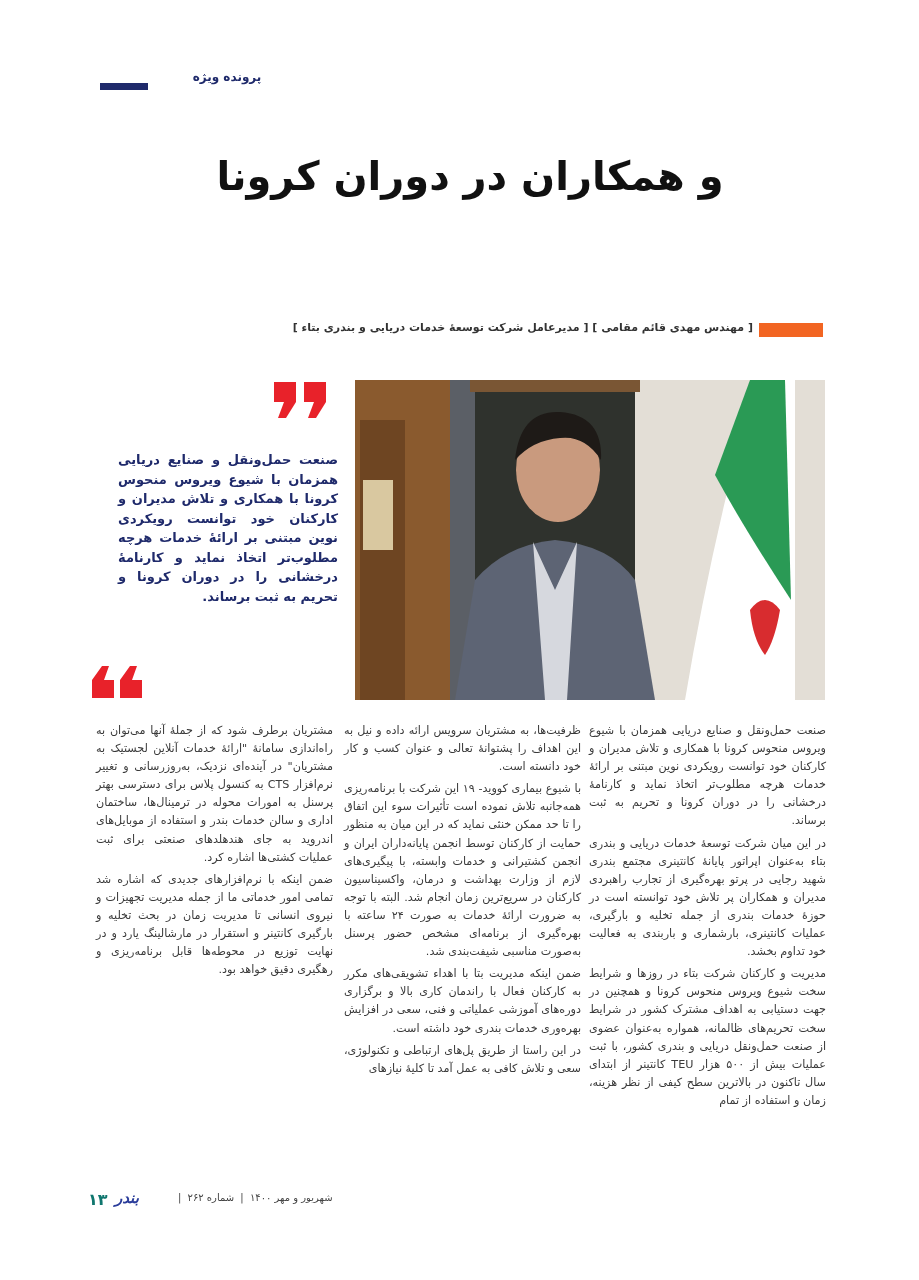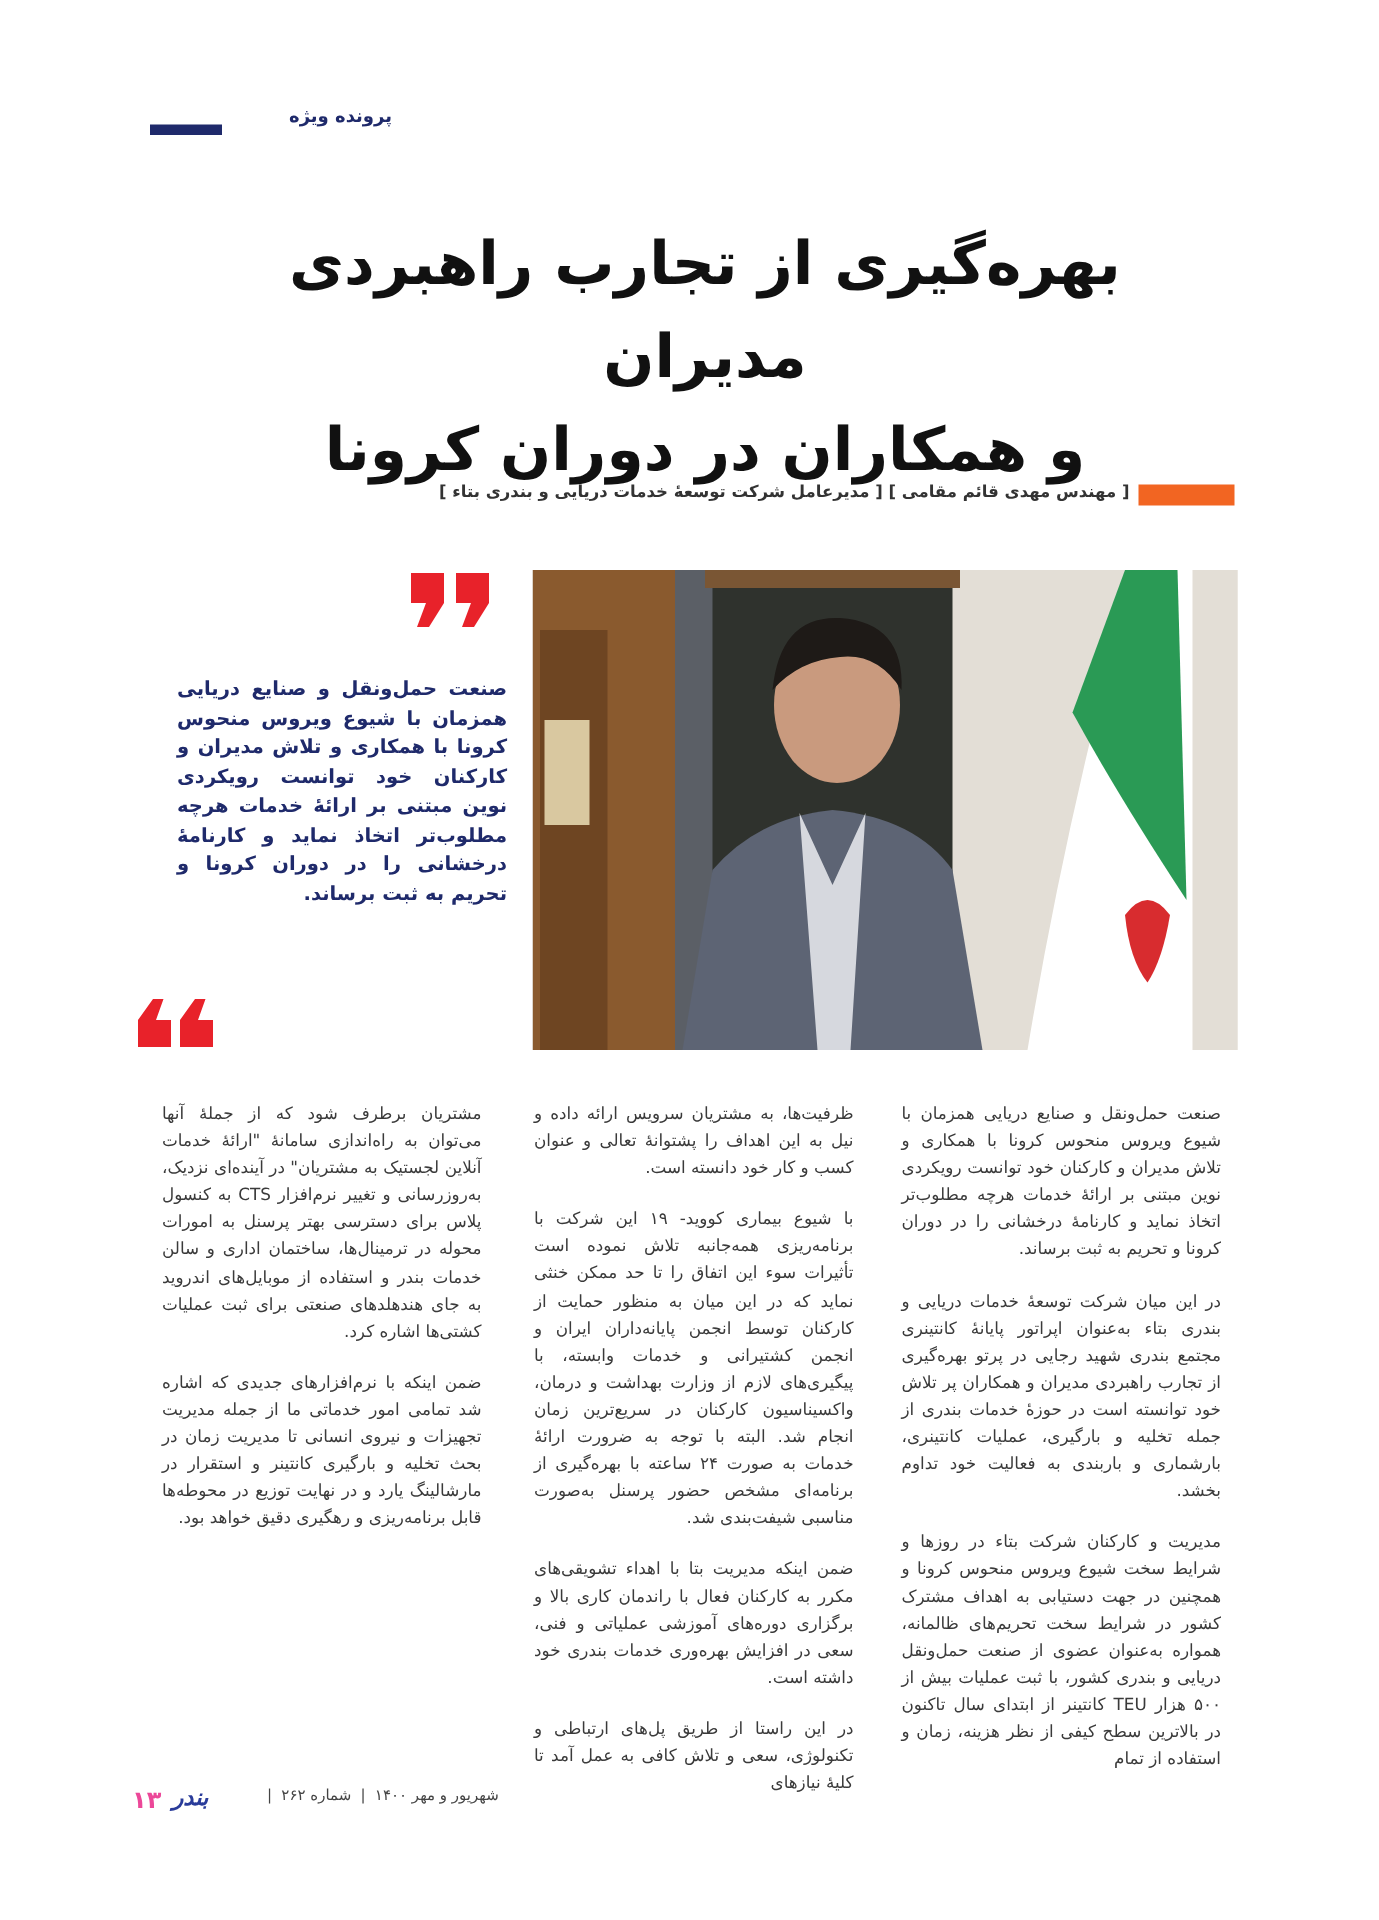--- a/index.html
+++ b/index.html
@@ -27,39 +27,38 @@
   
   .quote-close { left:272px; top:380px; width:60px; height:40px; }
   .quote-open { left:90px; top:665px; width:55px; height:35px; }
   .pullquote { left:118px; top:450px; width:220px; direction:rtl; text-align:justify;
                text-align-last:right; font-size:13px; font-weight:bold; color:#1f2a6b;
                line-height:19.5px; }
 
   
   .col { top:718px; width:245px; direction:rtl; text-align:justify; font-size:11.2px;
          line-height:18.1px; color:#3a3a3a; }
-  .col p { margin:16px; }
+  .col p { margin:4px; }
   .col1 { left:585px; }
   .col2 { left:340px; }
   .col3 { left:92px; }
 
   
-  .footer-num { left:88px; top:1190px; font-size:16px; font-weight:bold; color:#ec4899; direction:ltr; }
+  .footer-num { left:88px; top:1190px; font-size:16px; font-weight:bold; color:#0f766e; direction:ltr; }
   .footer-logo { left:115px; top:1189px; font-size:15px; font-weight:bold; font-style:italic; color:#2a3c9a; direction:ltr; letter-spacing:-0.5px; }
   .footer-text { left:175px; top:1192px; width:170px; direction:rtl; text-align:left; font-size:10px; color:#444; white-space:nowrap; }
   .sep { color:#444; margin:0 3px; }
 </style>
 </head>
 <body>
 
 <div class="abs section-bar"></div>
 <div class="abs section-label">پرونده ویژه</div>
 
 <div class="abs title">
-  <div>بهره‌گیری از تجارب راهبردی مدیران</div>
   <div>و همکاران در دوران کرونا</div>
 </div>
 
 <div class="abs byline-bar"></div>
 <div class="abs byline">
   <span>[ مهندس مهدی قائم مقامی ]</span>
   <span>[ مدیرعامل شرکت توسعهٔ خدمات دریایی و بندری بتاء ]</span>
 </div>
 
 <div class="abs photo">

